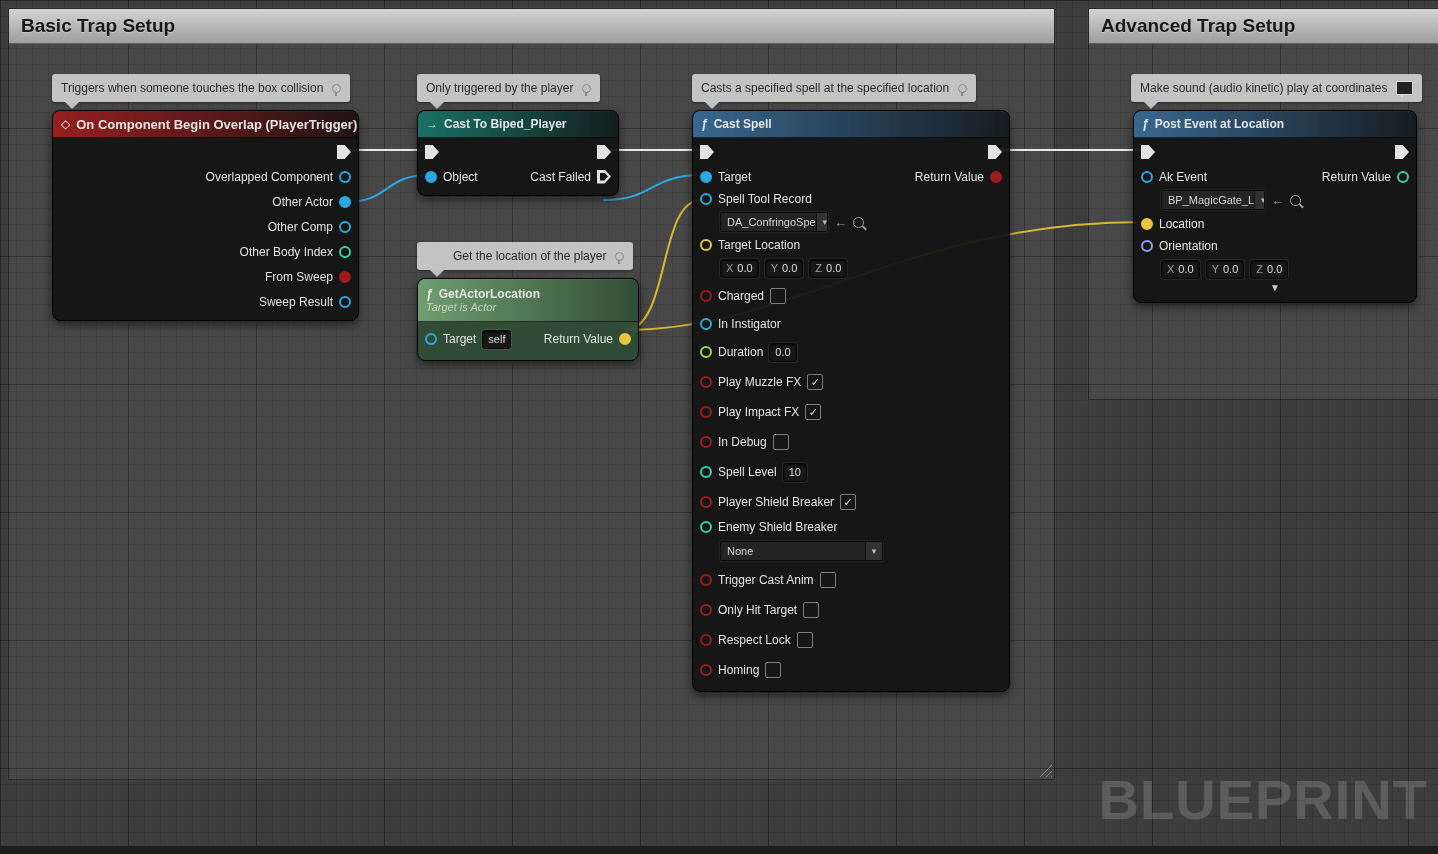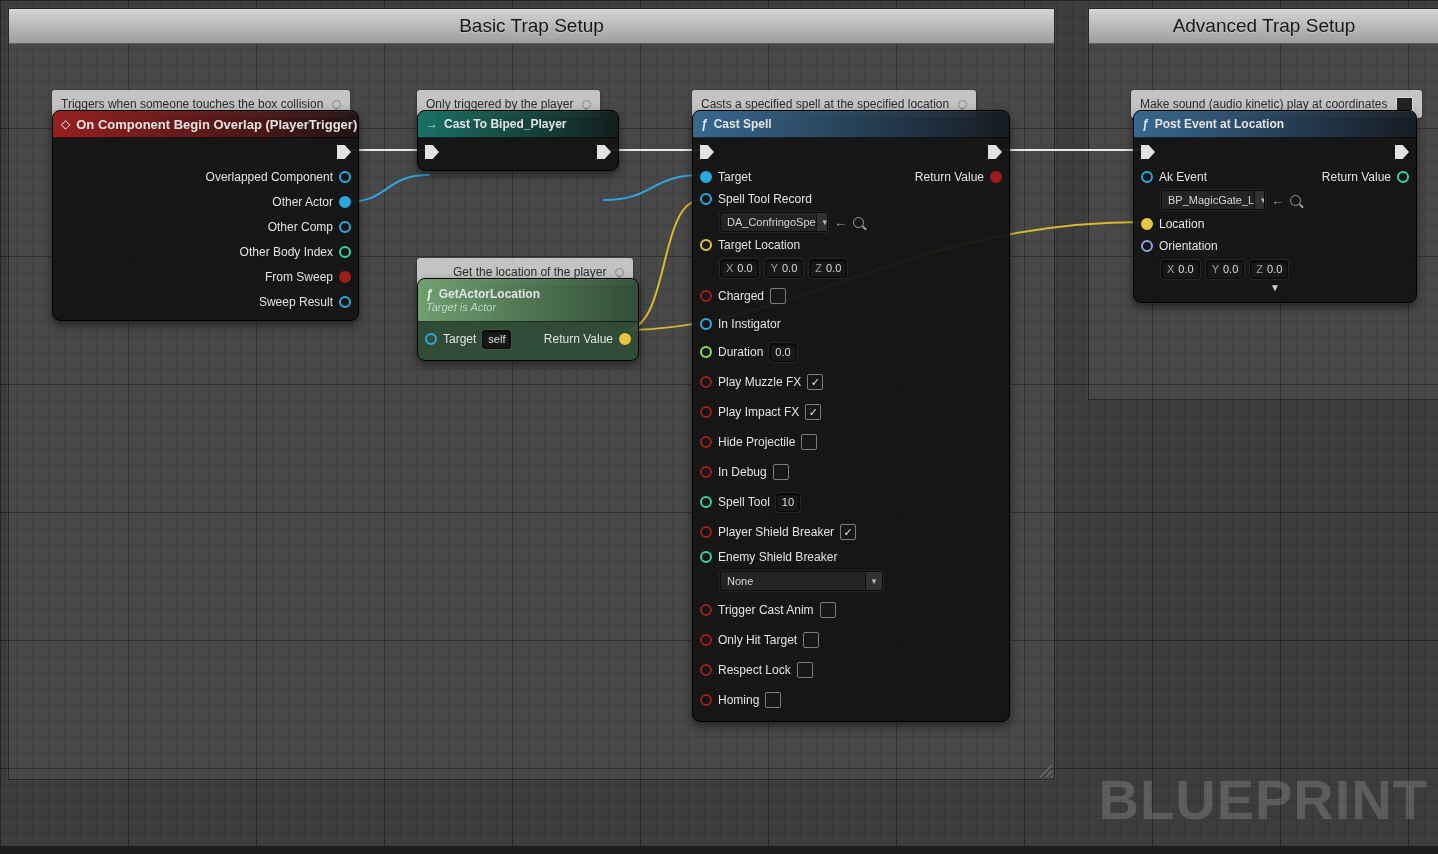--- a/index.html
+++ b/index.html
@@ -10,36 +10,36 @@
     background-image:
       linear-gradient(rgba(0,0,0,.30) 1px, transparent 1px),
       linear-gradient(90deg, rgba(0,0,0,.30) 1px, transparent 1px),
       linear-gradient(rgba(0,0,0,.10) 1px, transparent 1px),
       linear-gradient(90deg, rgba(0,0,0,.10) 1px, transparent 1px);
     background-size:128px 128px,128px 128px,16px 16px,16px 16px;
   }
   
   .comment{position:absolute;z-index:1;background:rgba(255,255,255,.06);
     border:1px solid rgba(0,0,0,.45);box-shadow:0 0 0 1px rgba(255,255,255,.04);}
-  .comment-title{height:34px;line-height:34px;padding:0 12px;font-size:19px;font-weight:normal;
+  .comment-title{height:34px;line-height:34px;padding:0 12px;font-size:19px;font-weight:bold;
     color:#181818;background:linear-gradient(#d4d4d4,#9e9e9e);
     border-bottom:1px solid rgba(0,0,0,.55);text-shadow:0 1px 0 rgba(255,255,255,.25);
-    white-space:nowrap;overflow:hidden;text-align:center;}
+    white-space:nowrap;overflow:hidden;}
   .grip{position:absolute;right:2px;bottom:2px;width:14px;height:14px;opacity:.55;
     background:repeating-linear-gradient(135deg,transparent 0 3px,#bbb 3px 4px);
     clip-path:polygon(100% 0,100% 100%,0 100%);}
   
   svg.wires{position:absolute;left:0;top:0;z-index:2;pointer-events:none;}
   .w-exec{stroke:#e9e9e9;stroke-width:2.2;fill:none;stroke-linecap:round;}
   .w-obj{stroke:#2ea6de;stroke-width:2;fill:none;stroke-linecap:round;}
   .w-vec{stroke:#d8b82e;stroke-width:2;fill:none;stroke-linecap:round;}
   
   .bubble{position:absolute;z-index:3;height:28px;line-height:24px;padding:0 9px;
     background:rgba(206,206,206,.92);color:#2b2b2b;font-size:12px;border-radius:3px;
-    box-shadow:0 1px 3px rgba(0,0,0,.45);white-space:nowrap;display:flex;align-items:center;margin-top:16px;}
+    box-shadow:0 1px 3px rgba(0,0,0,.45);white-space:nowrap;display:flex;align-items:center;}
   .bubble:after{content:"";position:absolute;left:13px;bottom:-7px;
     border:7px solid transparent;border-top-color:rgba(206,206,206,.92);border-bottom:0;}
   .bubble-pin{display:inline-block;width:7px;height:7px;margin-left:9px;border-radius:50%;
     border:1.5px solid #555;opacity:.55;position:relative;}
   .bubble-pin:after{content:"";position:absolute;left:2px;top:7px;width:1.5px;height:4px;background:#555;}
   .bubble-pin.boxy{width:15px;height:12px;border-radius:1px;border:1.5px solid #ddd;background:#1a1a1a;opacity:.95;}
   .bubble-pin.boxy:after{left:4px;top:12px;height:3px;background:#ddd;}
   
   .node{position:absolute;z-index:3;background:rgba(19,19,19,.94);border:1px solid #000;
     border-radius:8px;box-shadow:0 4px 10px rgba(0,0,0,.5), inset 0 1px 0 rgba(255,255,255,.07);
@@ -195,20 +195,28 @@
     <span class="hicon" style="color:#a8e4d8">→</span>
     <span>Cast To Biped_Player</span>
   </div>
   <div class="rows">
     <div class="row h24">
       <span class="exec"></span>
       <div class="right">
           <span class="exec"></span>
         </div>
     </div>
+    <div class="row h25">
+      <span class="p c-obj filled"></span>
+      <span class="lbl">Object</span>
+      <div class="right">
+        <span class="lbl">Cast Failed</span>
+        <span class="exec hollow"></span>
+      </div>
+    </div>
   </div>
 </div>
 
 <div class="node pure" style="left:417px;top:278px;width:220px;">
   <div class="node-header header-pure">
     <div style="display:flex;align-items:center;gap:6px">
       <span class="hicon" style="color:#eaf5ea">ƒ</span>
       <span>GetActorLocation</span>
     </div>
     <span class="subtitle">Target is Actor</span>
@@ -299,31 +307,26 @@
       <span class="lbl">Play Muzzle FX</span>
       <span class="cb checked">✓</span>
     </div>
     <div class="row h30">
       <span class="p c-bool"></span>
       <span class="lbl">Play Impact FX</span>
       <span class="cb checked">✓</span>
     </div>
     <div class="row h30">
       <span class="p c-bool"></span>
-      <span class="lbl">Hide Projectile</span>
-      <span class="cb"></span>
-    </div>
-    <div class="row h30">
-      <span class="p c-bool"></span>
       <span class="lbl">In Debug</span>
       <span class="cb"></span>
     </div>
     <div class="row h30">
       <span class="p c-int"></span>
-      <span class="lbl">Spell Tool</span>
+      <span class="lbl">Spell Level</span>
       <span class="field">
           <span>10</span>
         </span>
     </div>
     <div class="row h30">
       <span class="p c-bool"></span>
       <span class="lbl">Player Shield Breaker</span>
       <span class="cb checked">✓</span>
     </div>
     <div class="row h20">

